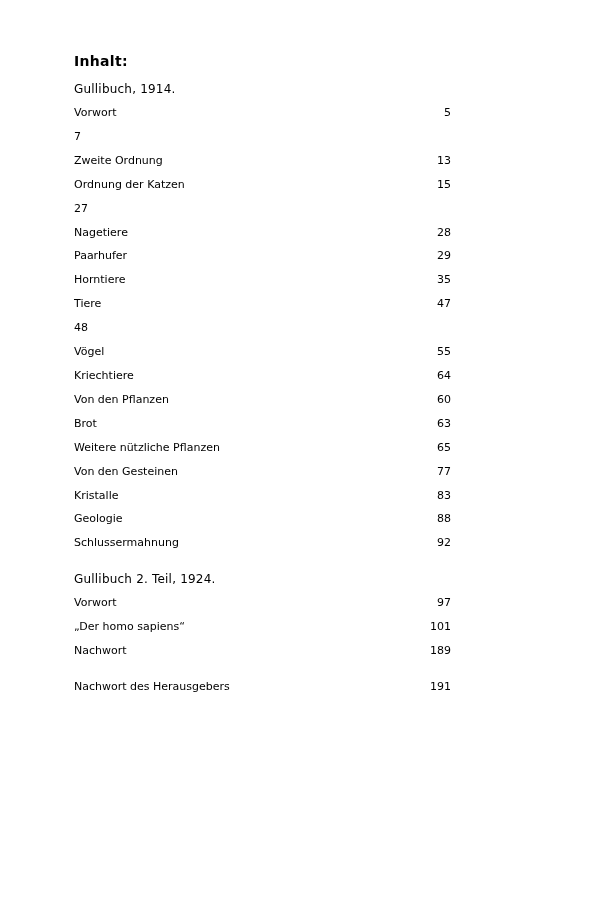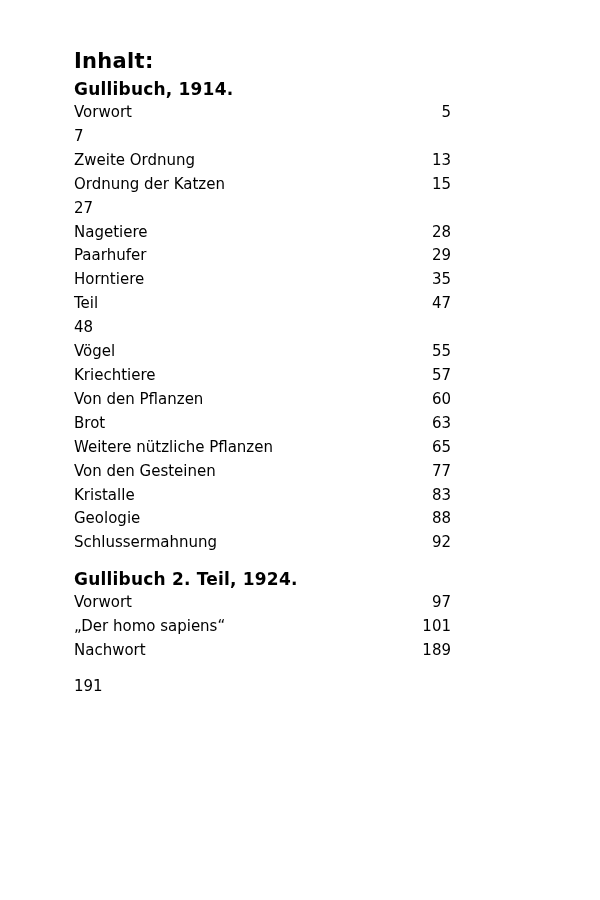--- a/index.html
+++ b/index.html
@@ -15,41 +15,41 @@
     color: #000000;
     -webkit-font-smoothing: antialiased;
   }
   .page {
     position: absolute;
     left: 74px;
     top: 51px;
     width: 377px;
   }
   .page-title {
-    font-size: 21px;
+    font-size: 14px;
     font-weight: bold;
     line-height: 20px;
     margin: 0 0 6px 0;
     letter-spacing: 0.3px;
   }
   .toc-section { margin: 0; }
   .toc-section + .toc-section { margin-top: 12px; }
   .section-heading {
-    font-size: 17px;
-    font-weight: bold;
+    font-size: 12px;
+    font-weight: normal;
     line-height: 24px;
     margin: 0;
     letter-spacing: 0.2px;
   }
   .entries { margin: 0; }
   .row {
     display: flex;
     justify-content: space-between;
     align-items: baseline;
-    font-size: 15px;
+    font-size: 11px;
     line-height: 23.9px;
     white-space: nowrap;
   }
   .row .label { text-align: left; }
   .row .pagenum { text-align: right; }
 </style>
 </head>
 <body>
 
 <main class="page">
@@ -90,36 +90,36 @@
     <span class="label">Paarhufer</span>
     <span class="pagenum">29</span>
   </div>
 
   <div class="row">
     <span class="label">Horntiere</span>
     <span class="pagenum">35</span>
   </div>
 
   <div class="row">
-    <span class="label">Teil</span>
+    <span class="label">Tiere</span>
     <span class="pagenum">47</span>
   </div>
 
   <div class="row">
     <span class="pagenum">48</span>
   </div>
 
   <div class="row">
     <span class="label">Vögel</span>
     <span class="pagenum">55</span>
   </div>
 
   <div class="row">
     <span class="label">Kriechtiere</span>
-    <span class="pagenum">57</span>
+    <span class="pagenum">64</span>
   </div>
 
   <div class="row">
     <span class="label">Von den Pflanzen</span>
     <span class="pagenum">60</span>
   </div>
 
   <div class="row">
     <span class="label">Brot</span>
     <span class="pagenum">63</span>
@@ -168,18 +168,19 @@
   <div class="row">
     <span class="label">Nachwort</span>
     <span class="pagenum">189</span>
   </div>
 </div>
   </section>
       <section class="toc-section">
 
     <div class="entries">
   <div class="row">
+    <span class="label">Nachwort des Herausgebers</span>
     <span class="pagenum">191</span>
   </div>
 </div>
   </section>
     </div>
 </main>
 
 </body></html>

